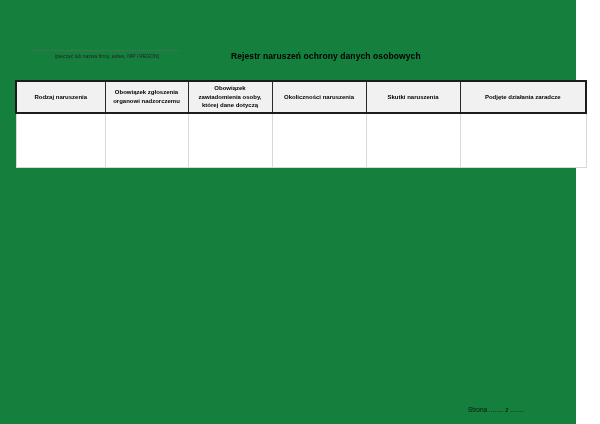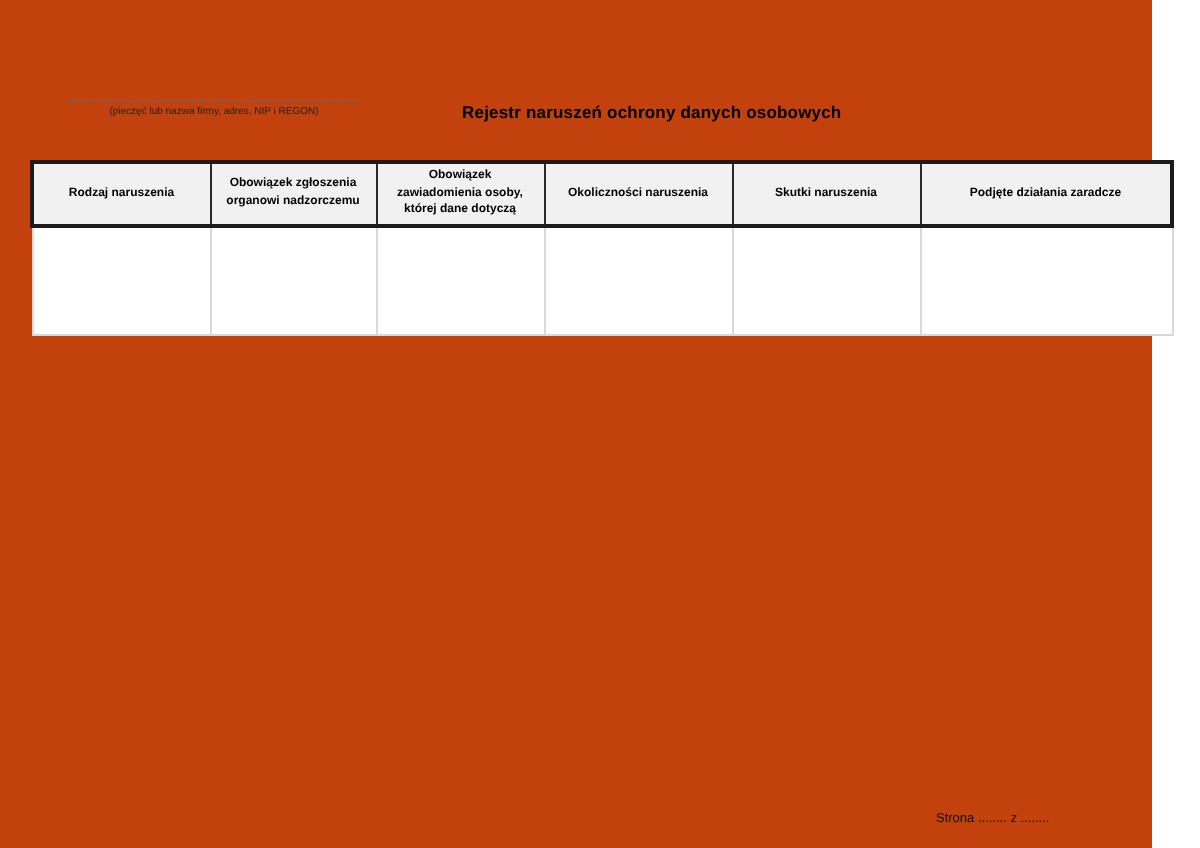--- a/index.html
+++ b/index.html
@@ -6,21 +6,21 @@
   html, body {
     width: 600px; height: 424px;
     background: #ffffff;
     font-family: "Liberation Sans", sans-serif;
     color: #000;
     overflow: hidden;
   }
   .page {
     position: relative;
     width: 576px; height: 424px;
-    background: #c2410c;
+    background: #15803d;
     padding-left: 25px;
   }
 
   
   .stamp-block {
     position: absolute;
     left: 34px; top: 50px;
     width: 146px;
     text-align: center;
   }

